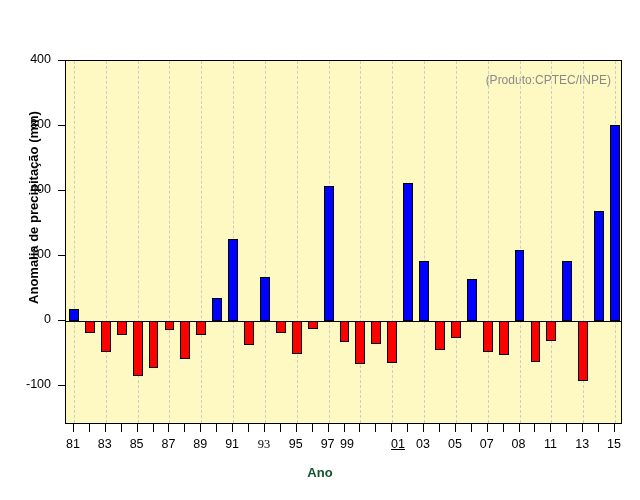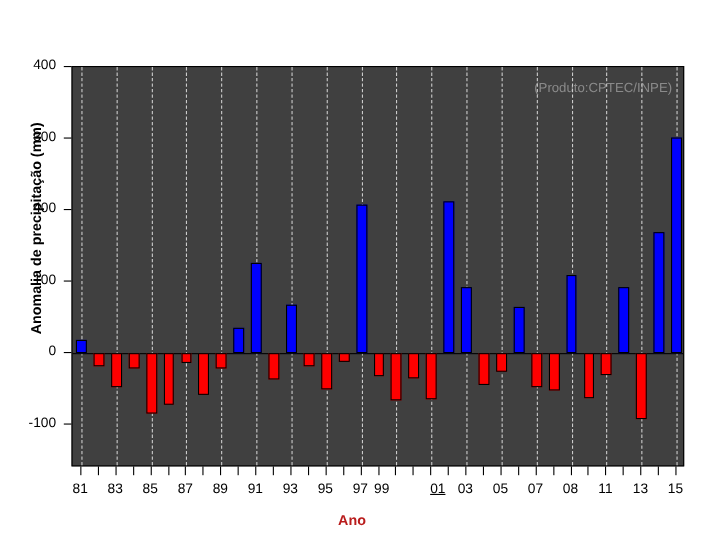--- a/index.html
+++ b/index.html
@@ -12,21 +12,21 @@
 
   .chart-title{
     position:absolute;left:0;top:20px;width:640px;
     text-align:center;font-size:15px;font-weight:bold;color:#000;
     letter-spacing:0px;
   }
 
   
   .plot-frame{
     position:absolute;left:65px;top:60px;width:557px;height:364px;
-    border:1.5px solid #000;box-sizing:border-box;background:#404040;text-align:right;
+    border:1.5px solid #000;box-sizing:border-box;background:#fef9c3;text-align:right;
   }
   .gridlines{position:absolute;left:0;top:0;width:100%;height:100%;}
   .gridline{
     position:absolute;top:0;bottom:0;width:0;
     border-left:1px dashed #cccccc;
   }
   .zero-line{
     position:absolute;left:0;width:100%;height:0;
     border-top:1.5px solid #000;
   }
@@ -58,21 +58,21 @@
   
   .x-tick-mark{
     position:absolute;top:424px;width:0;height:8px;border-left:1.5px solid #000;
   }
   .x-tick-label{
     position:absolute;top:437px;font-size:12.5px;color:#000;
     text-align:center;width:30px;
   }
   .x-axis-title{
     position:absolute;left:0;top:465px;width:640px;text-align:center;
-    font-size:13px;font-weight:bold;color:#b91c1c;
+    font-size:13px;font-weight:bold;color:#14532d;
   }
 </style>
 </head>
 <body>
 
 <div id="chart-root">
 
 
   <div class="plot-frame">
     <div class="credit">(Produto:CPTEC/INPE)</div>
@@ -163,21 +163,21 @@
       <div class="x-tick-mark" style="left: 168.443px;"></div>
       <div class="x-tick-label" style="left: 153.443px;">87</div>
       <div class="x-tick-mark" style="left: 184.357px;"></div>
       <div class="x-tick-mark" style="left: 200.271px;"></div>
       <div class="x-tick-label" style="left: 185.271px;">89</div>
       <div class="x-tick-mark" style="left: 216.186px;"></div>
       <div class="x-tick-mark" style="left: 232.1px;"></div>
       <div class="x-tick-label" style="left: 217.1px;">91</div>
       <div class="x-tick-mark" style="left: 248.014px;"></div>
       <div class="x-tick-mark" style="left: 263.929px;"></div>
-      <div class="x-tick-label" style="left: 248.929px;">93</div>
+      <div class="x-tick-label" style="left: 248.929px; font-family: Liberation Serif, serif;">93</div>
       <div class="x-tick-mark" style="left: 279.843px;"></div>
       <div class="x-tick-mark" style="left: 295.757px;"></div>
       <div class="x-tick-label" style="left: 280.757px;">95</div>
       <div class="x-tick-mark" style="left: 311.671px;"></div>
       <div class="x-tick-mark" style="left: 327.586px;"></div>
       <div class="x-tick-label" style="left: 312.586px;">97</div>
       <div class="x-tick-mark" style="left: 343.5px;"></div>
       <div class="x-tick-mark" style="left: 359.414px;"></div>
       <div class="x-tick-label" style="left: 332px;">99</div>
       <div class="x-tick-mark" style="left: 375.329px;"></div>

